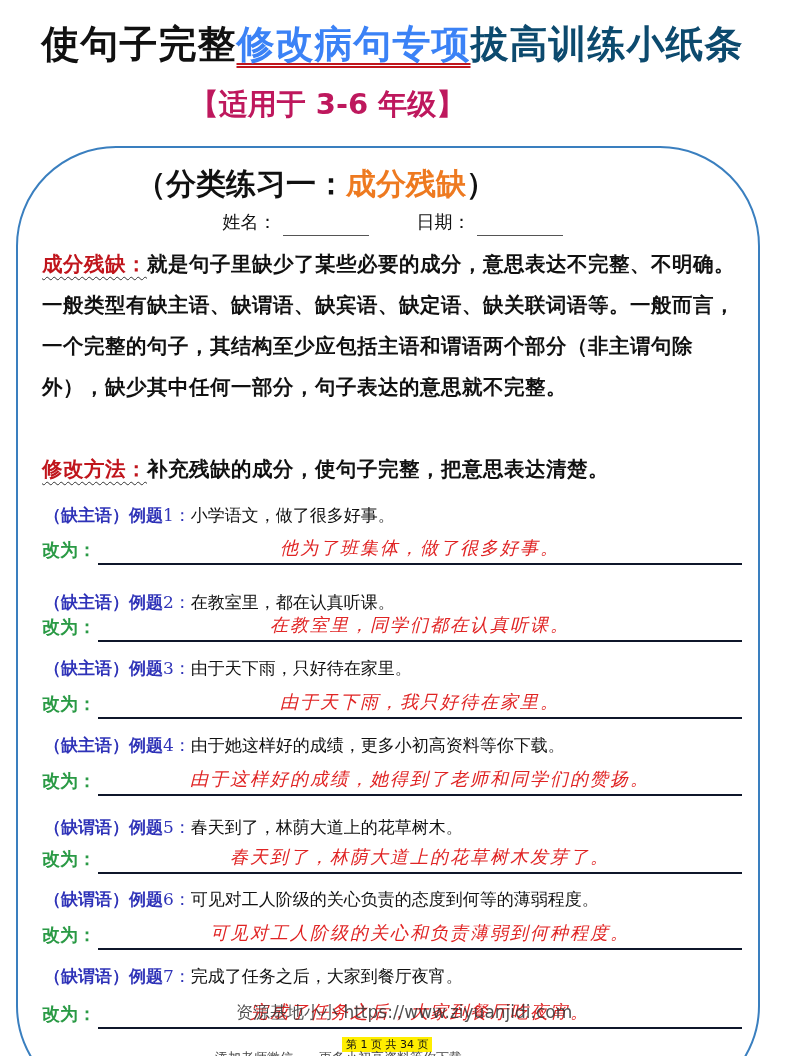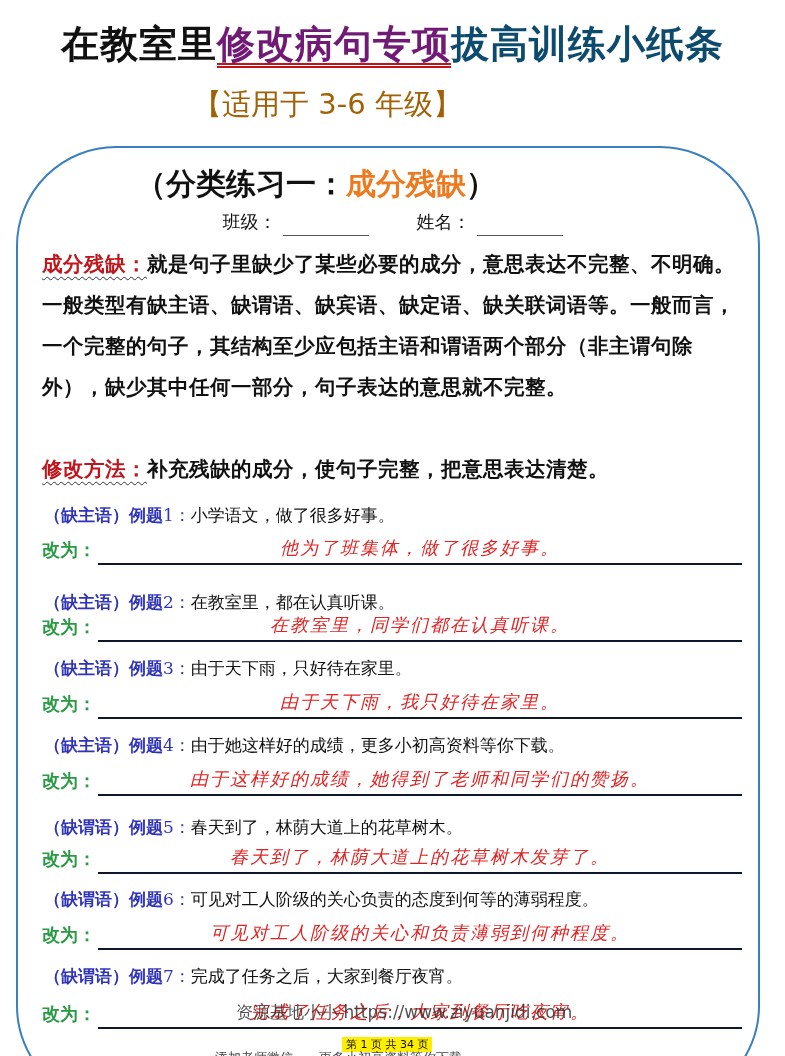--- a/index.html
+++ b/index.html
@@ -2,26 +2,26 @@
 <html><head>
 <meta charset="utf-8">
 <style>
   html, body { margin: 0; padding: 0; background: #ffffff; }
   body { width: 785px; height: 1056px; position: relative; overflow: hidden;
          font-family: "DejaVu Sans", "Liberation Sans", sans-serif; }
 
   .title { position: absolute; top: 18px; left: 0; width: 785px; text-align: center;
            font-size: 38px; font-weight: bold; letter-spacing: 1px; line-height: 52px; white-space: nowrap; }
   .t-black { color: #111111; }
-  .t-red { color: #701a75; text-decoration: underline; text-decoration-style: double;
+  .t-red { color: #3b82f6; text-decoration: underline; text-decoration-style: double;
            text-decoration-color: #c0151c; text-underline-offset: 6px; text-decoration-thickness: 2px; }
   .t-blue { color: #0c4a6e; }
 
   .subtitle { position: absolute; top: 82px; left: 0; width: 655px; text-align: center;
-              font-size: 29px; font-weight: normal; color: #a16207; line-height: 44px; }
+              font-size: 29px; font-weight: bold; color: #be185d; line-height: 44px; }
 
   .card { position: absolute; left: 16px; top: 146px; width: 744px; height: 960px;
           border: 2.5px solid #3a7fbf; border-radius: 100px; box-sizing: border-box; }
 
   .section-title { position: absolute; top: 162px; left: 0; width: 632px; text-align: center;
                    font-size: 30px; font-weight: bold; line-height: 44px; color: #111; }
   .section-title .orange { color: #ee7a20; }
 
   .fields { position: absolute; top: 208px; left: 0; width: 785px; display: flex;
             justify-content: center; gap: 48px; font-family: "DejaVu Serif", "Liberation Serif", serif;
@@ -47,37 +47,37 @@
   .watermark { position: absolute; left: 236px; top: 1001px; font-size: 17px; color: #333;
                opacity: 0.85; white-space: nowrap; }
   .pageno { position: absolute; left: 342px; top: 1037px; font-size: 11px; background: #ffee00;
             color: #111; padding: 0 4px; line-height: 15px; }
   .bottom-cut { position: absolute; left: 215px; top: 1049px; font-size: 13px; color: #444; white-space: nowrap; }
 </style>
 </head>
 <body>
 
 <div class="title">
-  <span class="t-black">在教室里</span><span class="t-red">修改病句专项</span><span class="t-blue">拔高训练小纸条</span>
+  <span class="t-black">使句子完整</span><span class="t-red">修改病句专项</span><span class="t-blue">拔高训练小纸条</span>
 </div>
 <div class="subtitle">【适用于 3-6 年级】</div>
 
 <div class="card"></div>
 
 <div class="section-title">
   <span>（分类练习一：</span><span class="orange">成分残缺</span><span>）</span>
 </div>
 
 <div class="fields">
   <div class="field">
-    <span>班级：</span>
+    <span>姓名：</span>
       <span class="blank"></span>
   </div>
   <div class="field">
-    <span>姓名：</span>
+    <span>日期：</span>
       <span class="blank"></span>
   </div>
 </div>
 
 <div class="para" style="top:244px;">
   <span class="label">成分残缺：</span><span>就是句子里缺少了某些必要的成分，意思表达不完整、不明确。一般类型有缺主语、缺谓语、缺宾语、缺定语、缺关联词语等。一般而言，一个完整的句子，其结构至少应包括主语和谓语两个部分（非主谓句除外），缺少其中任何一部分，句子表达的意思就不完整。</span>
 </div>
 
 <div class="para" style="top:449px;">
   <span class="label">修改方法：</span><span>补充残缺的成分，使句子完整，把意思表达清楚。</span>

